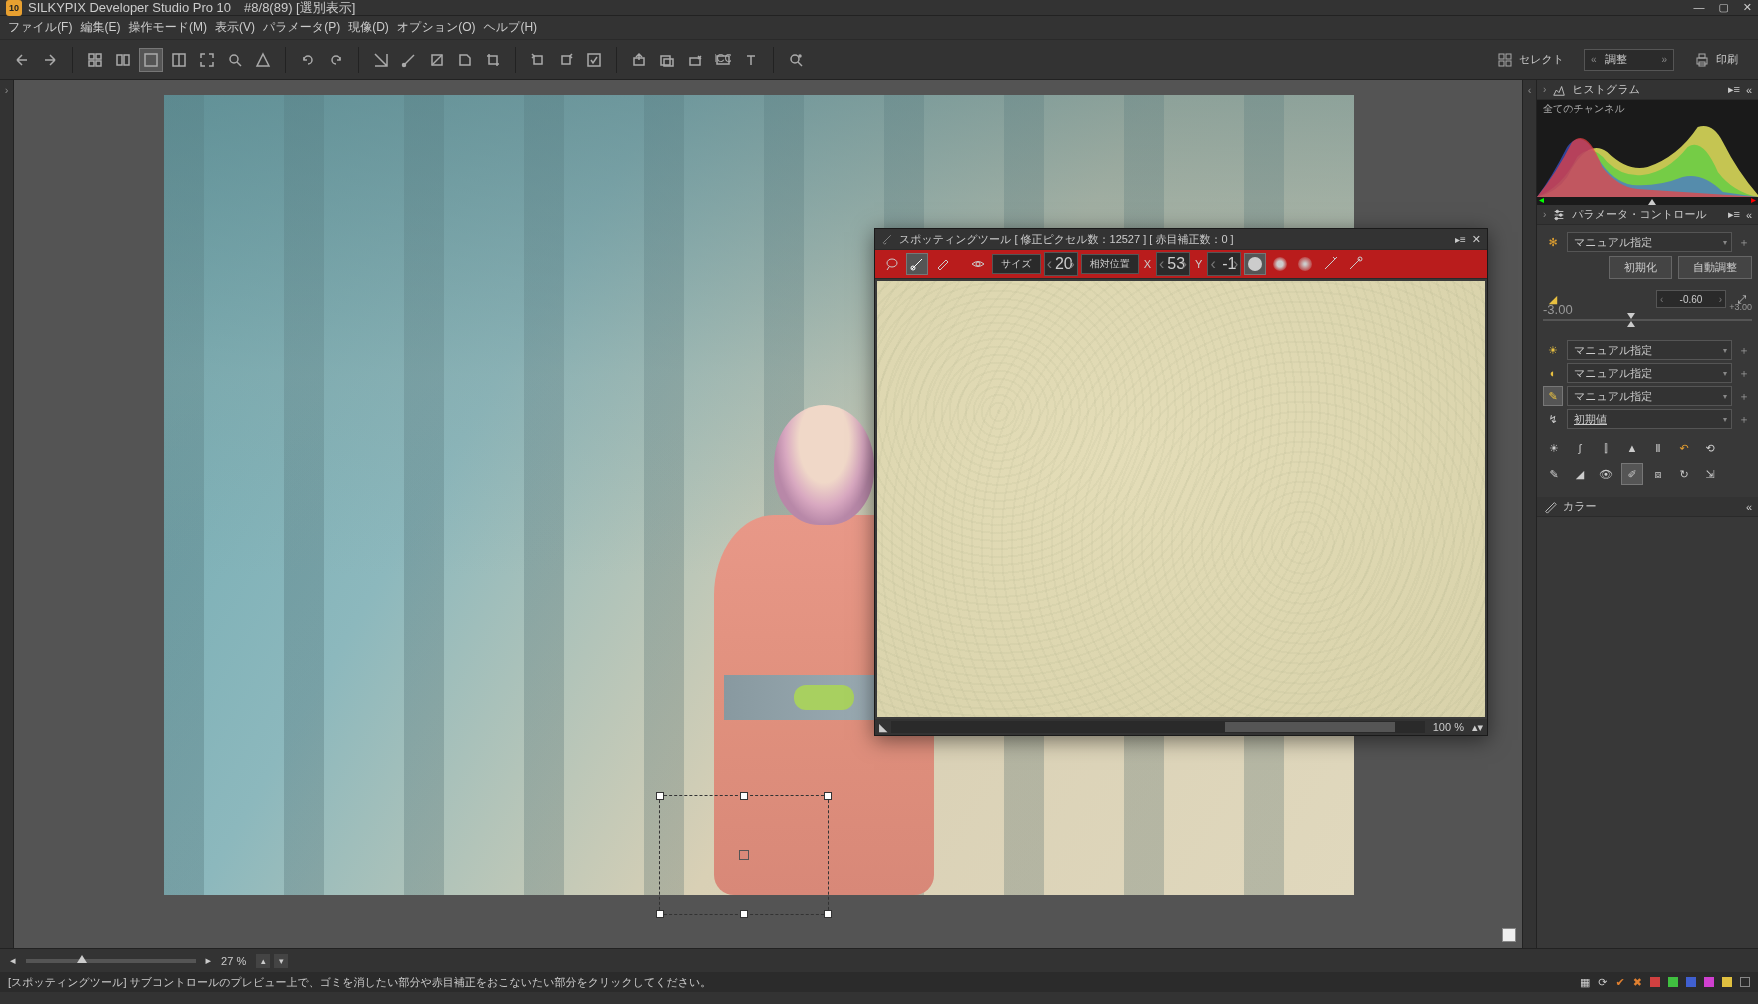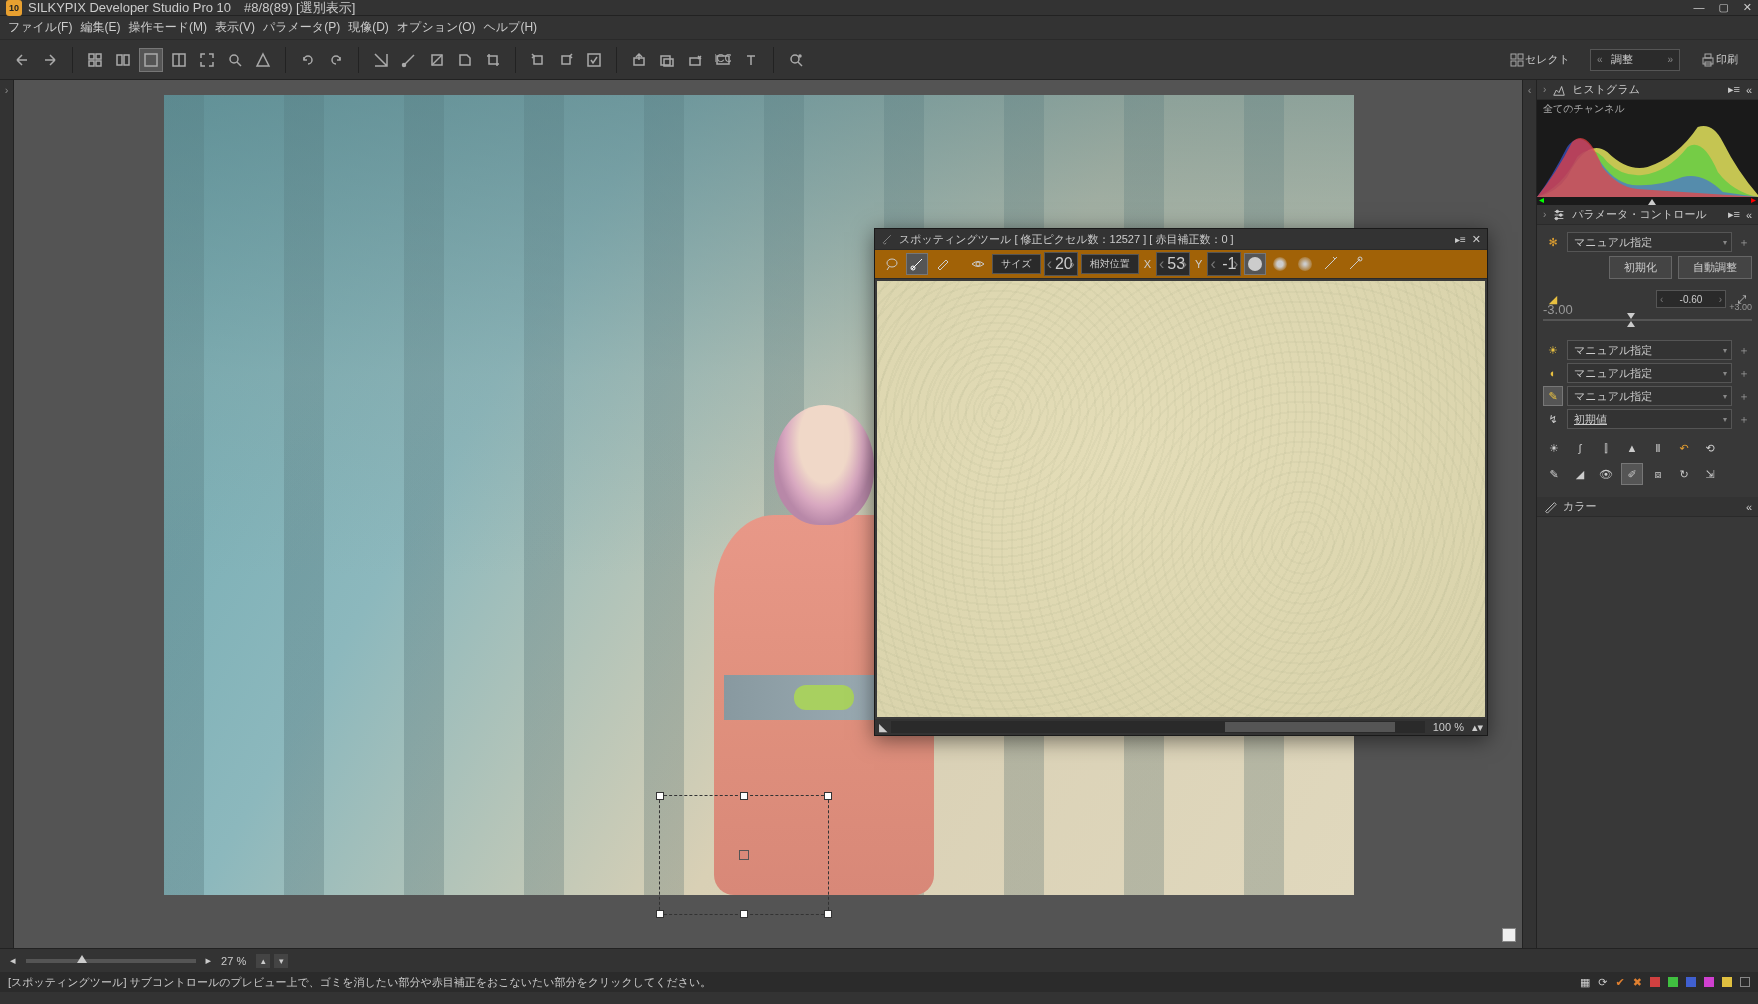--- a/index.html
+++ b/index.html
@@ -10,21 +10,21 @@
 .titlebar .win-controls { margin-left: auto; display: flex; gap: 14px; color:#aaa; font-size:14px;}
 .menubar { height: 24px; background: #333333; display: flex; align-items: center; padding: 0 8px; gap: 8px; border-bottom: 1px solid #2a2a2a; }
 .menubar span { color: #ccc; font-size: 12px; }
 .toolbar { height: 40px; background: #333333; display: flex; align-items: center; padding: 0 10px; border-bottom: 1px solid #222; }
 .tool-group { display: flex; align-items: center; gap: 4px; }
 .tool-sep { width: 1px; height: 26px; background: #222; margin: 0 10px; }
 .tool-btn { width: 24px; height: 24px; display: flex; align-items: center; justify-content: center; cursor: pointer; color:#aaa; }
 .tool-btn.active { background: #555; border:1px solid #777; }
 .tool-btn svg { width: 16px; height: 16px; stroke: #aaa; fill: none; stroke-width: 1.5; }
 .right-toolbar { margin-left: auto; display: flex; align-items: center; gap: 10px; }
-.select-btn { display:flex; align-items:center; padding:3px 10px; cursor:pointer;}
+.select-btn { display:flex; align-items:center; gap:6px; padding:3px 10px; cursor:pointer;}
 .dropdown-dark { background:#2b2b2b; border:1px solid #555; padding:2px 30px 2px 20px; color:#ccc; position:relative; height:22px; display:flex; align-items:center; min-width:90px;}
 .dropdown-dark::before { content:"«"; position:absolute; left:6px; color:#888; font-size:10px;}
 .dropdown-dark::after { content:"»"; position:absolute; right:6px; color:#888; font-size:10px;}
 .main-area { display: flex; height: calc(100% - 28px - 24px - 40px - 24px - 20px); }
 .left-strip { width: 14px; background: #333; border-right: 1px solid #222; display:flex; align-items:flex-start; justify-content:center; padding-top:4px; color:#888;}
 .canvas-area { flex: 1; background: #545454; position: relative; overflow: hidden; }
 .right-strip { width: 14px; background: #333; border-left:1px solid #222; display:flex; align-items:flex-start; justify-content:center; padding-top:4px; color:#888;}
 .right-panel { width: 222px; background: #383838; border-left: 1px solid #222; display:flex; flex-direction:column; overflow:hidden;}
 .photo { position: absolute; left: 150px; top: 15px; width: 1190px; height: 800px; background: linear-gradient(120deg, #6da8b0 0%, #8cb8bd 30%, #d9d0b5 60%, #e0d8bd 100%); }
 .photo::before { content:""; position:absolute; inset:0; background:
@@ -40,21 +40,21 @@
 .sel-box .handle { position:absolute; width:8px; height:8px; background:#fff; border:1px solid #333;}
 .sel-box .h-tl{left:-4px; top:-4px;} .sel-box .h-tr{right:-4px; top:-4px;}
 .sel-box .h-bl{left:-4px; bottom:-4px;} .sel-box .h-br{right:-4px; bottom:-4px;}
 .sel-box .h-tm{left:50%; top:-4px; margin-left:-4px;} .sel-box .h-bm{left:50%; bottom:-4px; margin-left:-4px;}
 .sel-box .center { position:absolute; left:50%; top:50%; width:10px; height:10px; margin:-5px 0 0 -5px; border:1px solid #555;}
 .nav-box { position:absolute; right:6px; bottom:6px; width:14px; height:14px; background:#eee; border:1px solid #888;}
 
 .float-panel { position:absolute; left:860px; top:148px; width:614px; background:#3a3a3a; border:1px solid #1a1a1a; box-shadow:0 4px 20px rgba(0,0,0,0.5);}
 .float-title { height:20px; background:#333; display:flex; align-items:center; padding:0 6px; gap:6px; font-size:10px; color:#999;}
 .float-title .spacer{margin-left:auto;}
-.float-tools { height:30px; background:#a16207; display:flex; align-items:center; padding:0 6px; gap:3px; border-top:1px solid #2a2a2a; border-bottom:1px solid #2a2a2a;}
+.float-tools { height:30px; background:#b91c1c; display:flex; align-items:center; padding:0 6px; gap:3px; border-top:1px solid #2a2a2a; border-bottom:1px solid #2a2a2a;}
 .float-tools .ftb { width:22px; height:22px; display:flex; align-items:center; justify-content:center; cursor:pointer;}
 .float-tools .ftb.active{background:#555; border:1px solid #777;}
 .float-tools .lbl-box { background:#2a2a2a; border:1px solid #555; padding:2px 8px; font-size:10px;}
 .float-tools .num-box { background:#2a2a2a; border:1px solid #555; padding:2px 4px; font-size:16px; min-width:34px; text-align:right; position:relative;}
 .float-tools .num-box::before{content:"‹"; position:absolute; left:2px; color:#777;}
 .float-tools .num-box::after{content:"›"; position:absolute; right:2px; color:#777;}
 .float-tools .circle { width:14px; height:14px; border-radius:50%;}
 .float-tools .c-solid{background:#ccc;}
 .float-tools .c-grad1{background:radial-gradient(circle,#ccc 30%, transparent 80%);}
 .float-tools .c-grad2{background:radial-gradient(circle,#ccc 10%, transparent 90%);}

